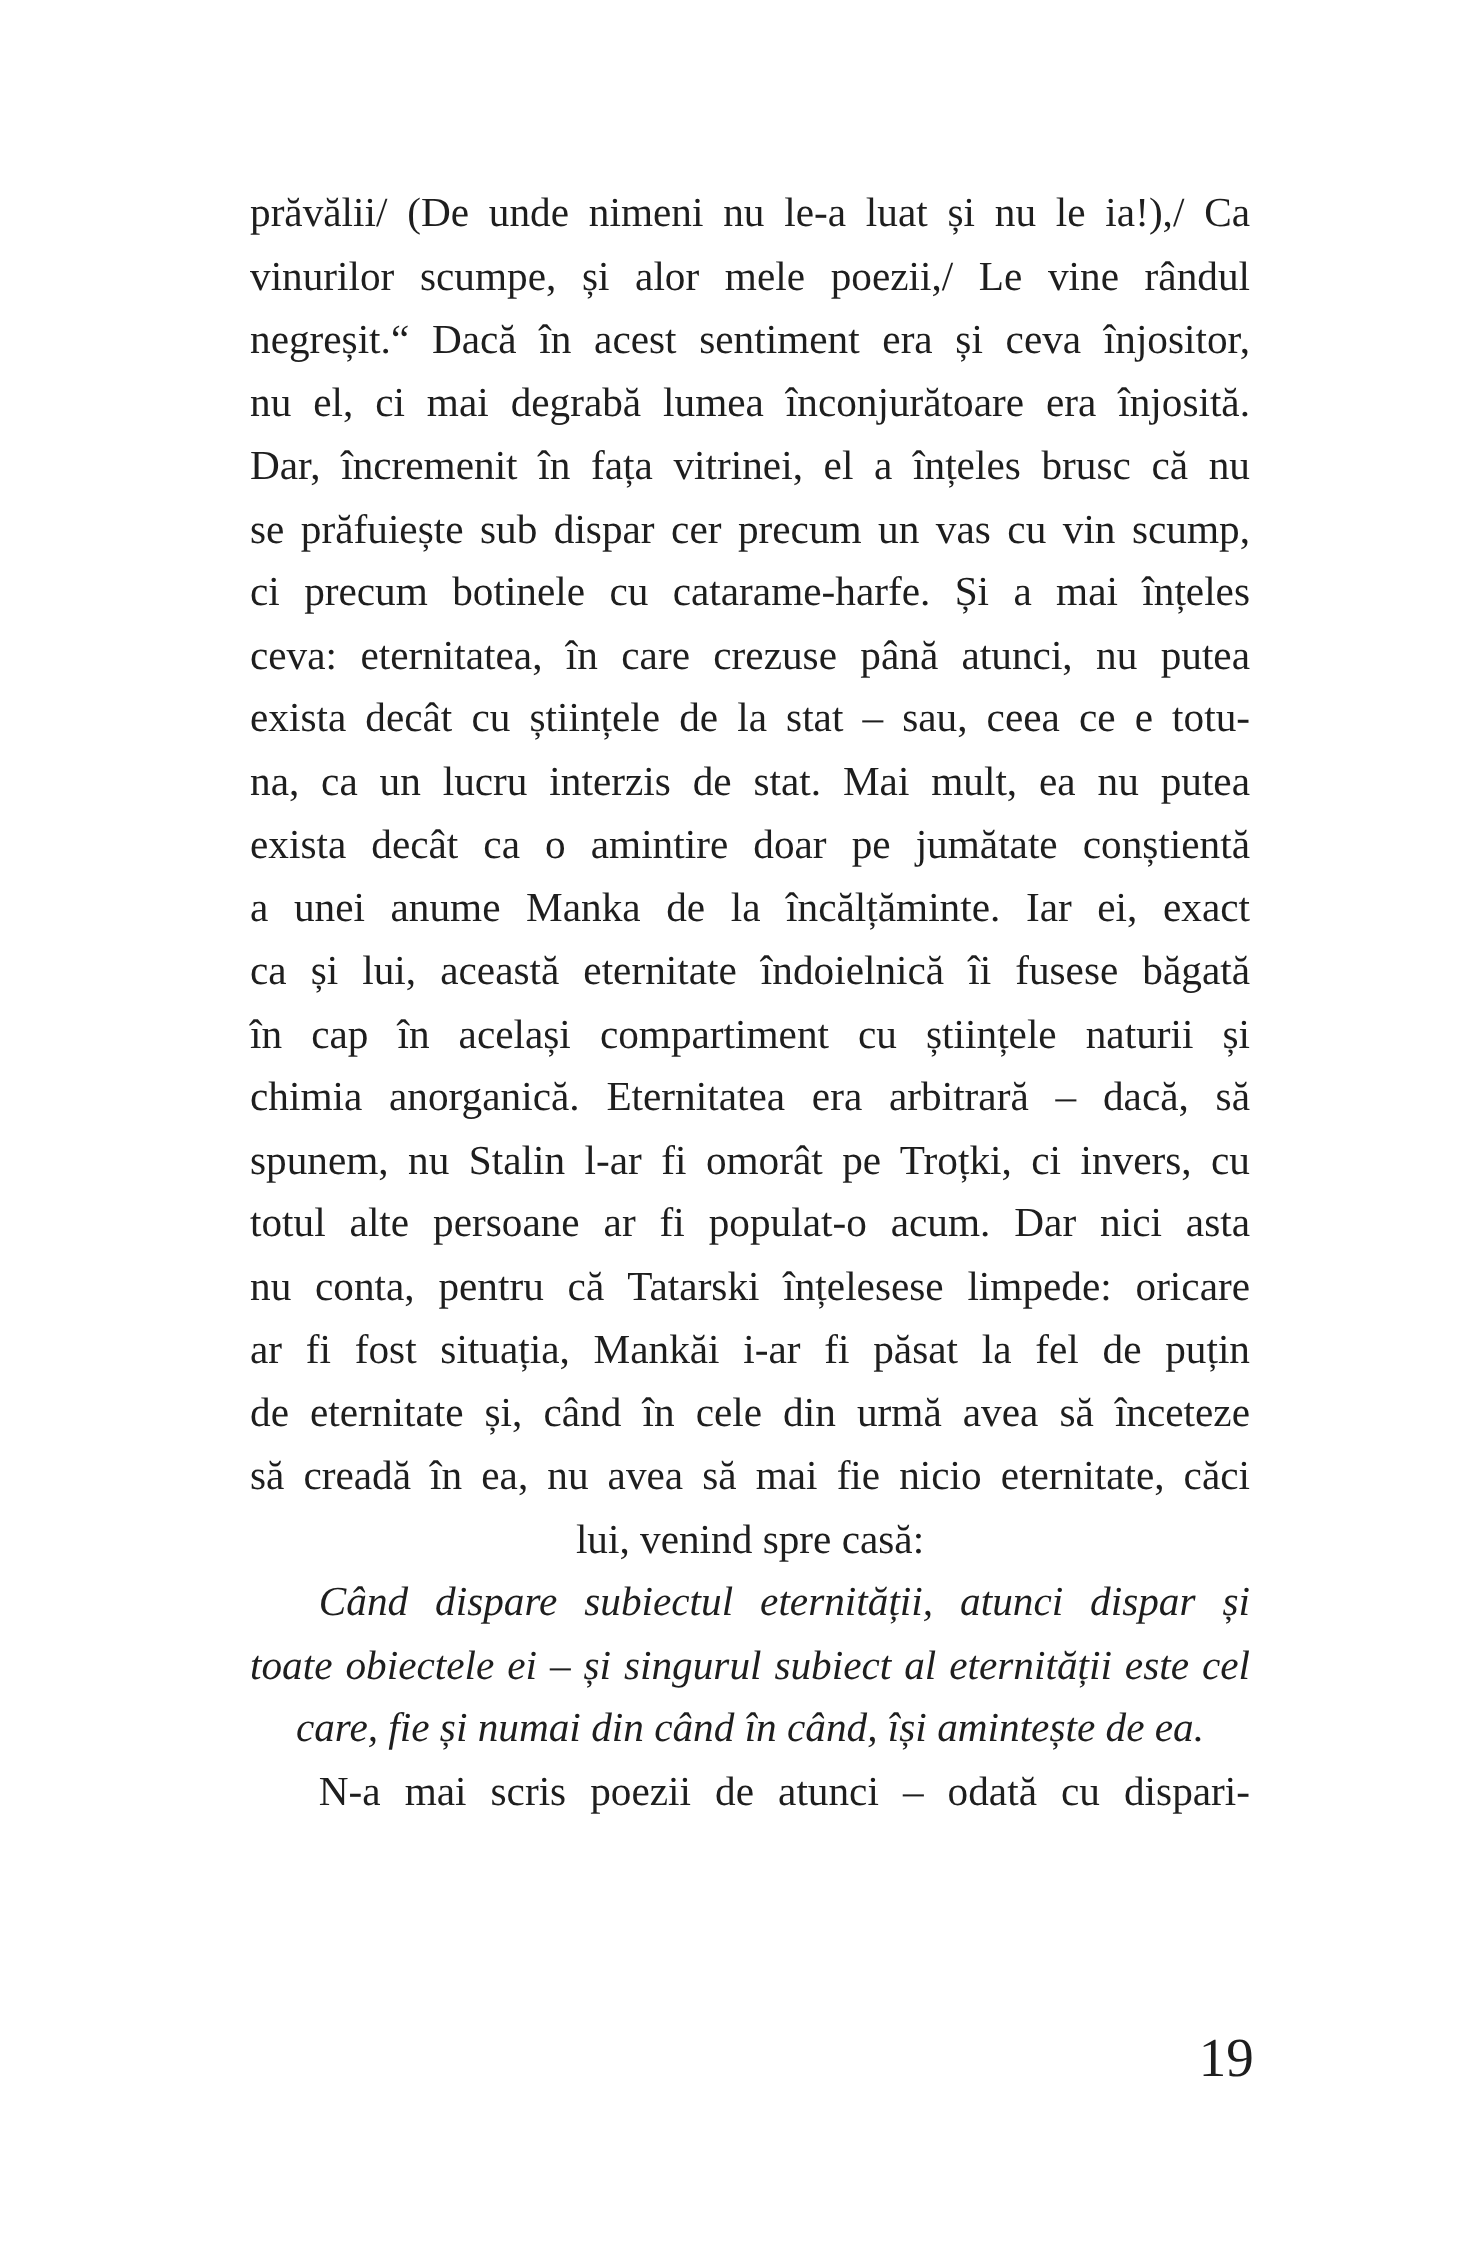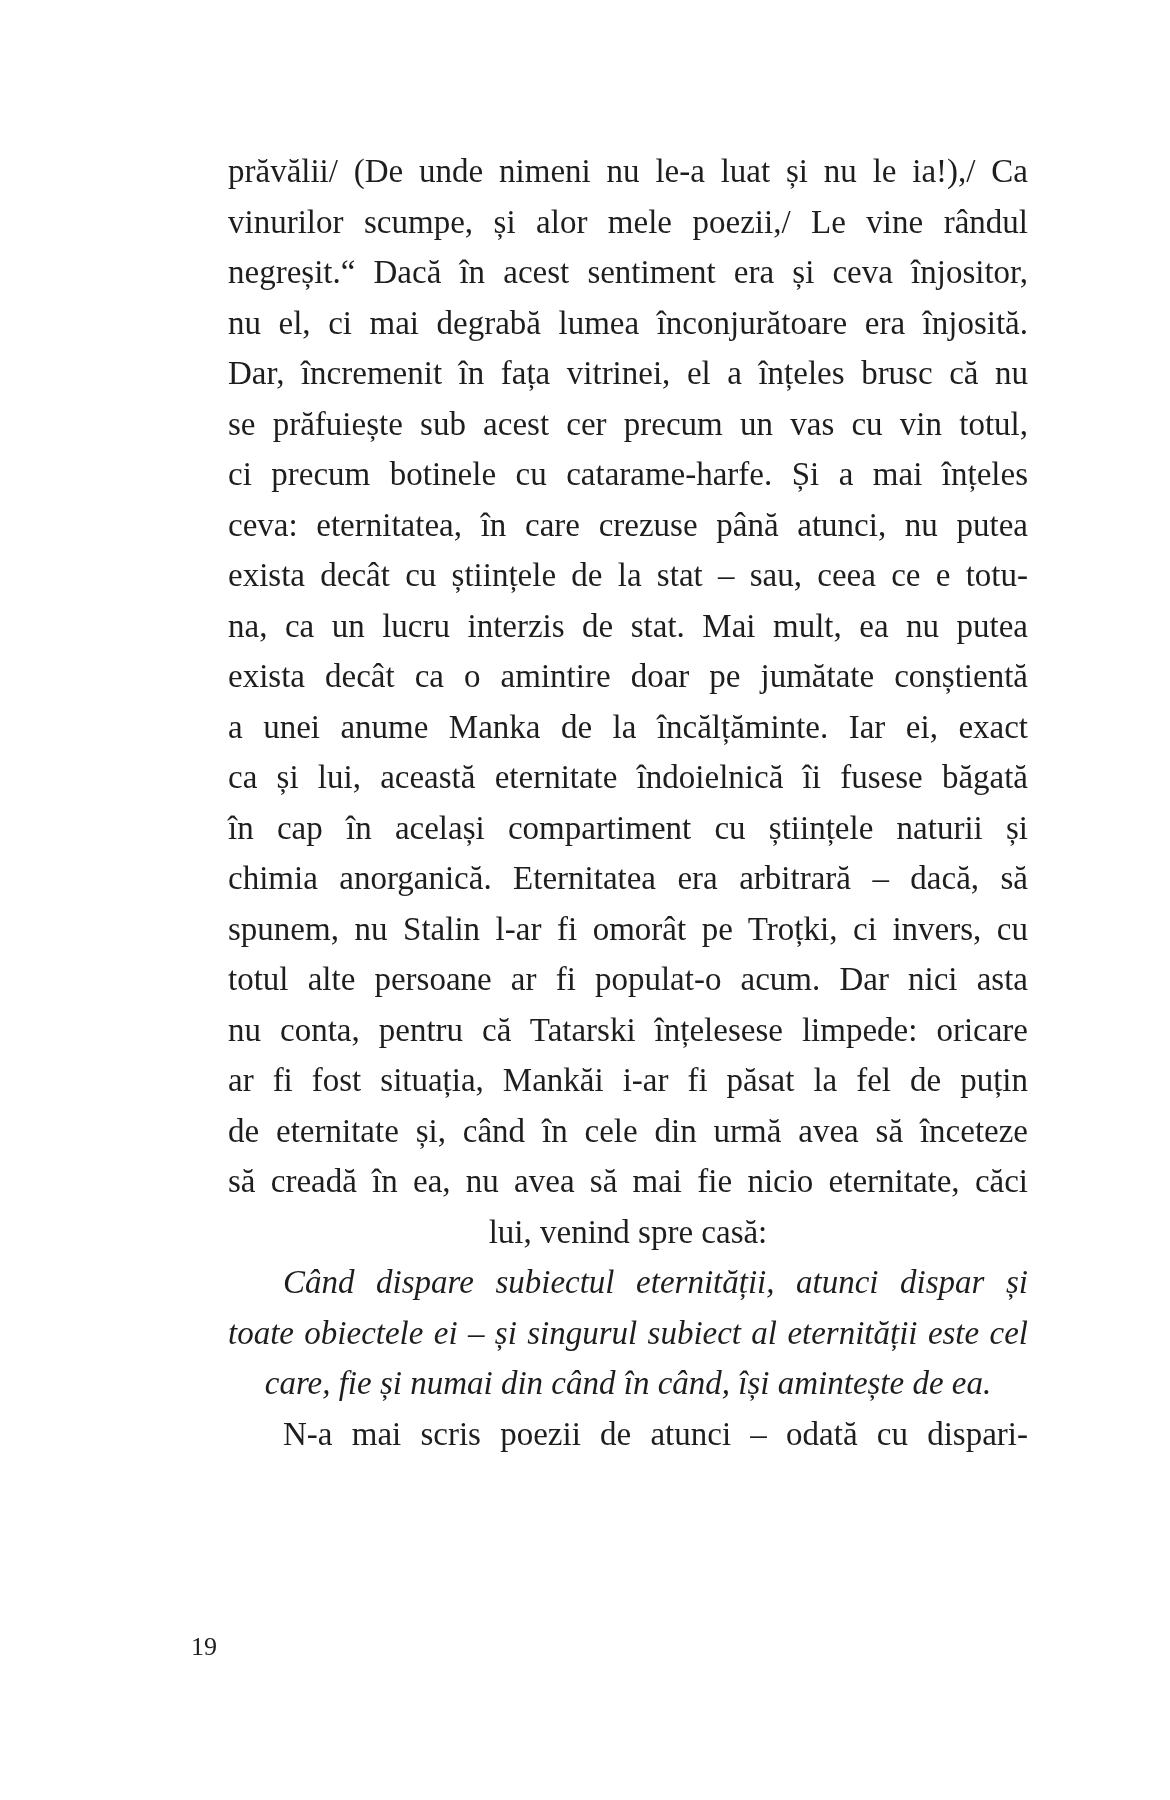--- a/index.html
+++ b/index.html
@@ -13,21 +13,20 @@
     background: #ffffff;
     color: #1e1e1e;
     font-family: "Liberation Serif", "DejaVu Serif", serif;
     overflow: hidden;
   }
   .text-block {
     position: absolute;
     left: 200px;
     top: 146px;
     width: 800px;
-    margin-left: 28px;
   }
   .line {
     font-size: 33px;
     line-height: 50.5px;
     height: 50.5px;
     white-space: normal;
   }
   .line.justify {
     text-align: justify;
     text-align-last: justify;
@@ -36,39 +35,39 @@
     text-align: center;
   }
   .line.indent {
     padding-left: 55px;
   }
   .line.italic {
     font-style: italic;
   }
   .page-number {
     position: absolute;
-    left: 191px;
+    left: 203px;
     top: 1628px;
     width: 800px;
-    text-align: left;
-    font-size: 26px;
+    text-align: right;
+    font-size: 44px;
     line-height: 38px;
   }
 </style>
 </head>
 <body>
 
 <div class="page">
   <div class="text-block">
       <div class="line justify">prăvălii/ (De unde nimeni nu le-a luat și nu le ia!),/ Ca</div>
       <div class="line justify">vinurilor scumpe, și alor mele poezii,/ Le vine rândul</div>
       <div class="line justify">negreșit.“ Dacă în acest sentiment era și ceva înjositor,</div>
       <div class="line justify">nu el, ci mai degrabă lumea înconjurătoare era înjosită.</div>
       <div class="line justify">Dar, încremenit în fața vitrinei, el a înțeles brusc că nu</div>
-      <div class="line justify">se prăfuiește sub acest cer precum un vas cu vin totul,</div>
+      <div class="line justify">se prăfuiește sub dispar cer precum un vas cu vin scump,</div>
       <div class="line justify">ci precum botinele cu catarame-harfe. Și a mai înțeles</div>
       <div class="line justify">ceva: eternitatea, în care crezuse până atunci, nu putea</div>
       <div class="line justify">exista decât cu științele de la stat – sau, ceea ce e totu-</div>
       <div class="line justify">na, ca un lucru interzis de stat. Mai mult, ea nu putea</div>
       <div class="line justify">exista decât ca o amintire doar pe jumătate conștientă</div>
       <div class="line justify">a unei anume Manka de la încălțăminte. Iar ei, exact</div>
       <div class="line justify">ca și lui, această eternitate îndoielnică îi fusese băgată</div>
       <div class="line justify">în cap în același compartiment cu științele naturii și</div>
       <div class="line justify">chimia anorganică. Eternitatea era arbitrară – dacă, să</div>
       <div class="line justify">spunem, nu Stalin l-ar fi omorât pe Troțki, ci invers, cu</div>

